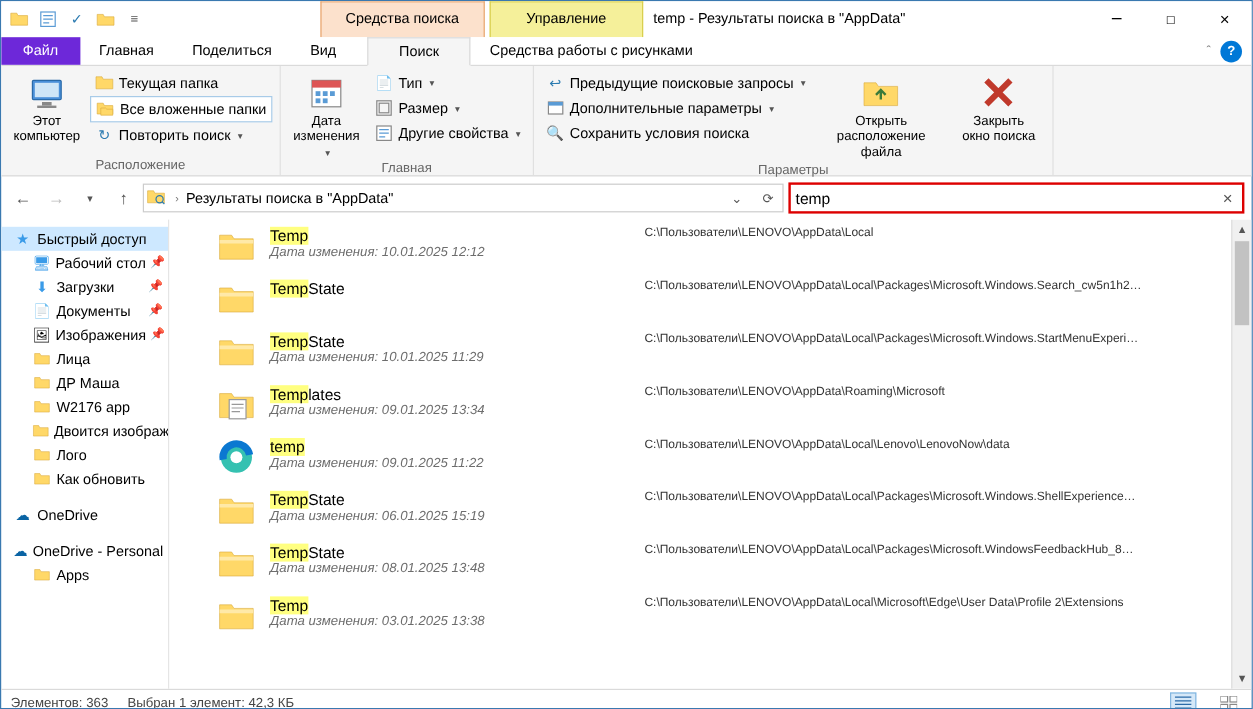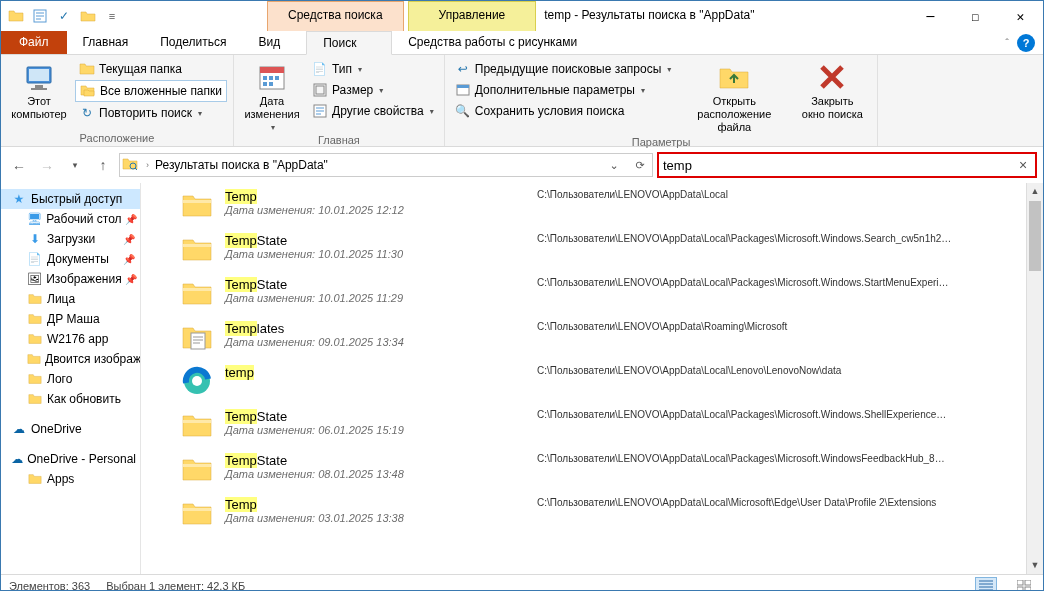--- a/index.html
+++ b/index.html
@@ -12,21 +12,21 @@
 .context-tabs { display: flex; }
 .ctx-tab { padding: 6px 20px 3px; font-size: 12px; text-align: center; }
 .ctx-search { background: #fce1cc; border: 1px solid #e8a66f; border-bottom: none; }
 .ctx-manage { background: #f5f09a; border: 1px solid #d9cf4e; border-bottom: none; margin-left: 4px; padding: 6px 30px 3px; }
 .title-text { flex: 1; padding: 7px 8px; font-size: 12px; }
 .win-controls { display: flex; }
 .win-btn { width: 45px; display: flex; align-items: center; justify-content: center; font-family: monospace; font-size: 13px; }
 
 
 .menu-row { height: 24px; display: flex; align-items: stretch; background: #fff; border-bottom: 1px solid #dadada; position: relative; }
-.file-tab { background: #c2410c; color: #fff; padding: 4px 18px; font-size: 12px; }
+.file-tab { background: #6d28d9; color: #fff; padding: 4px 18px; font-size: 12px; }
 .menu-tab { padding: 4px 16px; font-size: 12px; }
 .menu-tab.active { background: #f5f5f5; border: 1px solid #dadada; border-bottom: 1px solid #f5f5f5; margin-bottom: -1px; }
 .menu-spacer { flex: 1; }
 .help-area { display: flex; align-items: center; padding-right: 8px; gap: 8px; }
 .help-icon { width: 18px; height: 18px; border-radius: 50%; background: #0078d7; color: #fff; display: flex; align-items: center; justify-content: center; font-weight: bold; font-size: 11px; }
 
 
 .ribbon { height: 92px; background: #f5f5f5; border-bottom: 1px solid #dadada; display: flex; }
 .ribbon-group { border-right: 1px solid #e0e0e0; padding: 2px 6px 0; display: flex; flex-direction: column; }
 .ribbon-group-body { flex: 1; display: flex; align-items: flex-start; gap: 4px; }
@@ -120,21 +120,21 @@
     <div class="win-btn close">✕</div>
   </div>
 </div>
 
 <div class="menu-row">
   <div class="file-tab">Файл</div>
   <div class="menu-tab">Главная</div>
   <div class="menu-tab">Поделиться</div>
   <div class="menu-tab">Вид</div>
   <div style="width:10px"></div>
-  <div class="menu-tab active" style="width:86px;">Поиск</div>
+  <div class="menu-tab active" style="width:86px;text-align:center;">Поиск</div>
   <div class="menu-tab">Средства работы с рисунками</div>
   <div class="menu-spacer"></div>
   <div class="help-area">
     <span style="color:#777;font-size:11px;">ˆ</span>
     <span class="help-icon">?</span>
   </div>
 </div>
 
 <div class="ribbon">
   <div class="ribbon-group">
@@ -405,21 +405,20 @@
         </div>
         <div class="r-path">C:\Пользователи\LENOVO\AppData\Local</div>
       </div>
       <div class="result-row">
         <div class="r-icon"><svg width="32" height="32" viewBox="0 0 32 32">
             <path class="folder-svg" d="M2 7h10l2 3h16v17H2z"></path>
             <path class="folder-gradient-top" d="M2 11h28v3H2z"></path>
           </svg></div>
         <div class="r-main">
           <div class="r-name"><span class="hl">Temp</span>State</div>
-          <div class="r-meta">Дата изменения: 10.01.2025 11:30</div>
         </div>
         <div class="r-path">C:\Пользователи\LENOVO\AppData\Local\Packages\Microsoft.Windows.Search_cw5n1h2…</div>
       </div>
       <div class="result-row">
         <div class="r-icon"><svg width="32" height="32" viewBox="0 0 32 32">
             <path class="folder-svg" d="M2 7h10l2 3h16v17H2z"></path>
             <path class="folder-gradient-top" d="M2 11h28v3H2z"></path>
           </svg></div>
         <div class="r-main">
           <div class="r-name"><span class="hl">Temp</span>State</div>
@@ -440,20 +439,21 @@
         <div class="r-path">C:\Пользователи\LENOVO\AppData\Roaming\Microsoft</div>
       </div>
       <div class="result-row">
         <div class="r-icon"><svg width="32" height="32" viewBox="0 0 32 32">
             <circle cx="16" cy="16" r="13" fill="#35c1b1"></circle>
             <path d="M5 18 A11 11 0 0 1 27 14" fill="none" stroke="#0b78d1" stroke-width="6"></path>
             <circle cx="16" cy="16" r="5" fill="#fff"></circle>
           </svg></div>
         <div class="r-main">
           <div class="r-name"><span class="hl">temp</span></div>
+          <div class="r-meta">Дата изменения: 09.01.2025 11:22</div>
         </div>
         <div class="r-path">C:\Пользователи\LENOVO\AppData\Local\Lenovo\LenovoNow\data</div>
       </div>
       <div class="result-row">
         <div class="r-icon"><svg width="32" height="32" viewBox="0 0 32 32">
             <path class="folder-svg" d="M2 7h10l2 3h16v17H2z"></path>
             <path class="folder-gradient-top" d="M2 11h28v3H2z"></path>
           </svg></div>
         <div class="r-main">
           <div class="r-name"><span class="hl">Temp</span>State</div>

